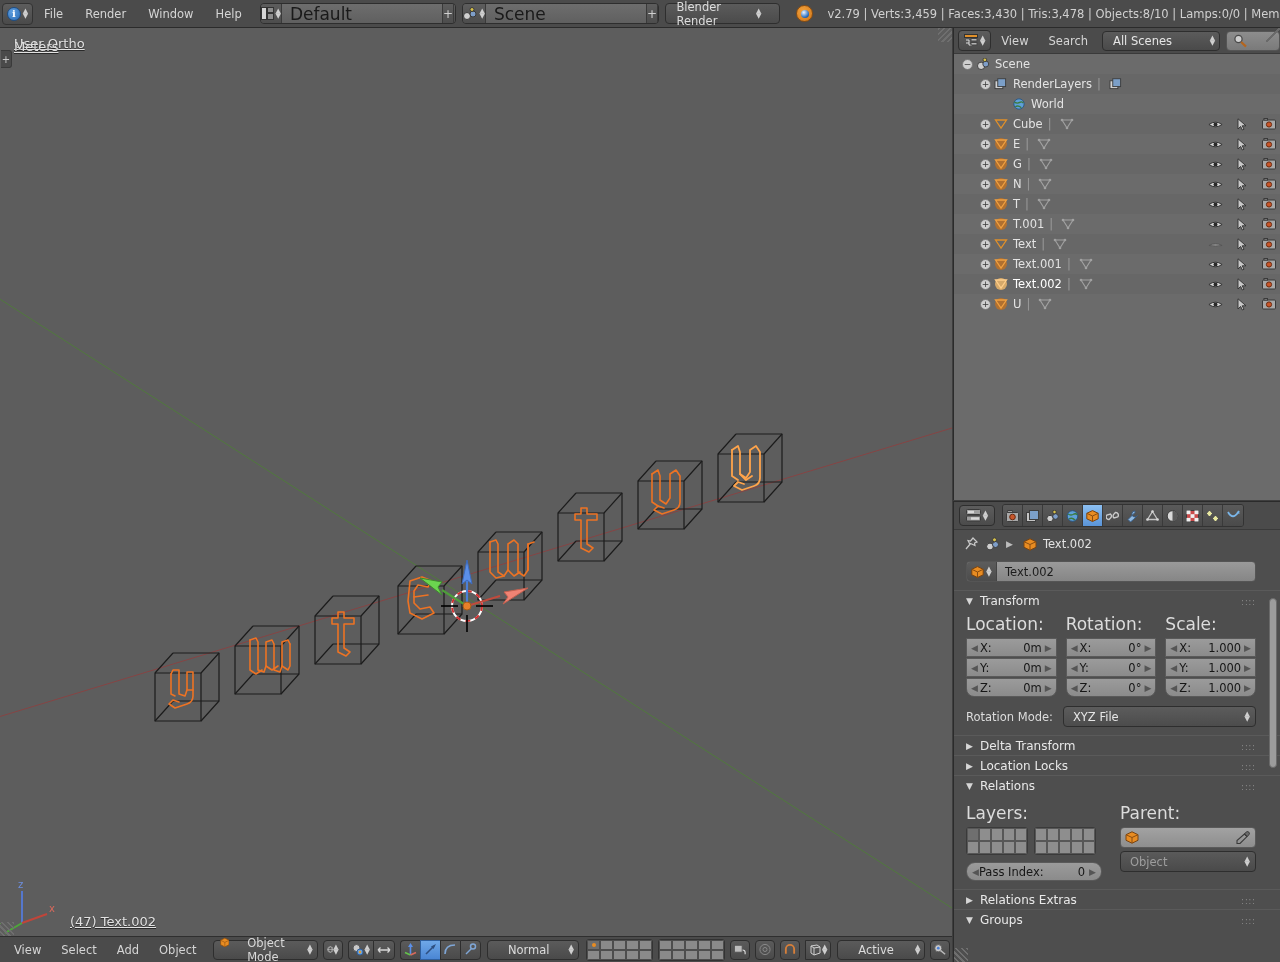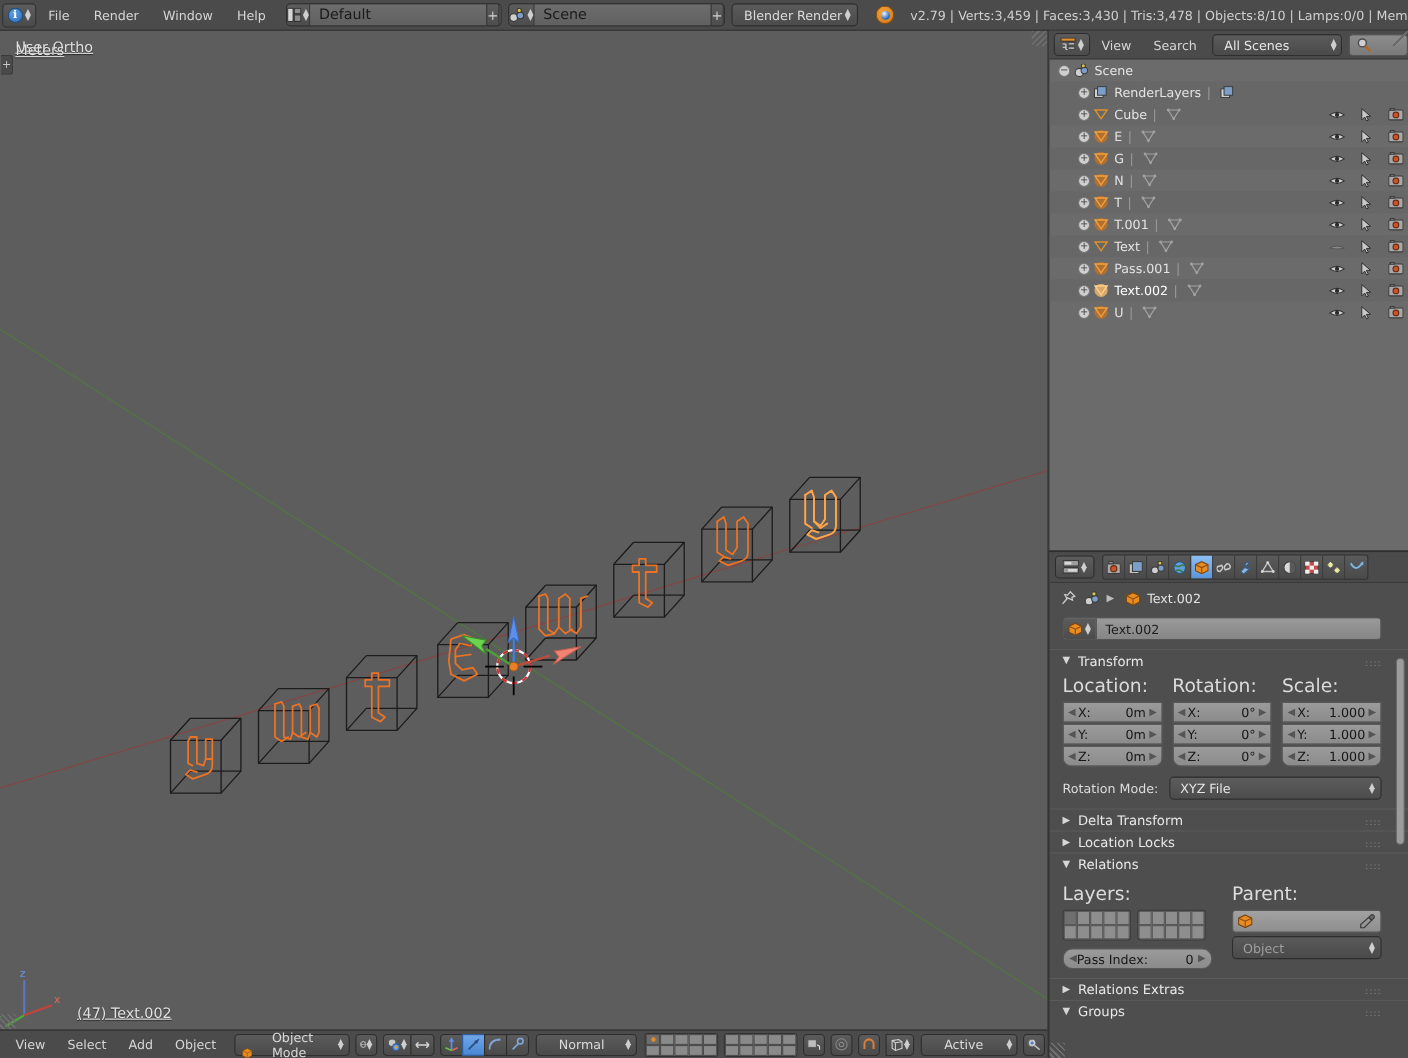--- a/index.html
+++ b/index.html
@@ -44,31 +44,31 @@
     display:flex; align-items:center; height:21px;
     border-radius:4px; overflow:hidden; border:1px solid #2e2e2e;
   }
   .sw-icon {
     width:28px; height:21px; background:linear-gradient(#5e5e5e,#4c4c4c);
     display:flex;align-items:center;justify-content:center; gap:2px;
     border-right:1px solid #3a3a3a;
   }
   .sw-field {
     min-width:160px; height:21px; background:linear-gradient(#6e6e6e,#5f5f5f);
-    display:flex;align-items:center; padding:0 8px; color:#1a1a1a; font-size:13px;
+    display:flex;align-items:center; padding:0 8px; color:#1a1a1a; font-size:17px;
   }
   .sw-btn {
     width:20px;height:21px;background:linear-gradient(#5e5e5e,#4c4c4c);
     display:flex;align-items:center;justify-content:center;
     color:#d0d0d0; font-size:12px; border-left:1px solid #3a3a3a;
   }
   .engine-sel {
     height:21px; min-width:115px; border-radius:4px;
     background:linear-gradient(#5b5b5b,#4b4b4b); border:1px solid #2e2e2e;
-    display:flex;align-items:center; padding:0 6px 0 10px; color:#dcdcdc;
+    display:flex;align-items:center; padding:0 18px 0 10px; color:#dcdcdc;
     justify-content:space-between;
   }
   .stat-text {
     margin-left:14px; color:#d0d0d0; font-size:11.5px; white-space:nowrap; overflow:hidden;
   }
   .bl-logo {
     width:17px;height:17px;border-radius:50%;
     background:radial-gradient(circle at 40% 35%, #f3a23c, #d0761a);
     border:1px solid #8a4d10; position:relative; flex:0 0 auto;
   }
@@ -498,21 +498,21 @@
     <div class="corner-grip" style="left:0; bottom:0; transform:rotate(90deg);"></div>
   </div>
 
   <div class="vpfooter">
     <div class="ft-menu">View</div>
     <div class="ft-menu">Select</div>
     <div class="ft-menu">Add</div>
     <div class="ft-menu">Object</div>
 
     <div class="mode-sel">
-      <span style="display:flex;align-items:flex-end;gap:18px;">
+      <span style="display:flex;align-items:flex-start;gap:18px;">
         <svg width="13" height="13" viewBox="0 0 13 13">
             <path d="M6.5,0.6 L12.2,3.5 L12.2,9.5 L6.5,12.4 L0.8,9.5 L0.8,3.5 Z" fill="#e88c22" stroke="#8a4d10"></path>
             <path d="M0.8,3.5 L6.5,6.3 L12.2,3.5 M6.5,6.3 L6.5,12.4" fill="none" stroke="#a05c14"></path>
           </svg>
         <span>Object Mode</span>
       </span>
       <span class="updown">
           <span>▲</span>
           <span>▼</span>
         </span>
@@ -721,20 +721,29 @@
             <rect x="0.5" y="3" width="8.5" height="8.5" fill="#d2d2d2" stroke="#3d3d3d"></rect>
             <rect x="3.5" y="0.8" width="8.5" height="8.5" fill="#7b9fc8" stroke="#3d3d3d"></rect>
           </svg>
           <span class="ol-name">RenderLayers</span>
           <span class="ol-sep">|</span>
           <svg class="tri-icon" viewBox="0 0 14 13">
             <rect x="0.5" y="3" width="8.5" height="8.5" fill="#d2d2d2" stroke="#3d3d3d"></rect>
             <rect x="3.5" y="0.8" width="8.5" height="8.5" fill="#7b9fc8" stroke="#3d3d3d"></rect>
           </svg>
         </div>
+        <div class="ol-row">
+          <span class="ol-indent" style="width:36px"></span>
+          <span style="width:11px;display:inline-block;"></span>
+          <svg class="tri-icon" viewBox="0 0 14 13">
+            <circle cx="7" cy="6.5" r="5.6" fill="#5fa0d8" stroke="#2a5580"></circle>
+            <path d="M2,4.5 q3,2 6.5,0 q2,-1 3.2,1 M3,9.5 q3,-2 6.5,1" fill="none" stroke="#3d7a3d" stroke-width="1.4"></path>
+          </svg>
+          <span class="ol-name">World</span>
+        </div>
         <div class="ol-row alt">
           <span class="ol-indent" style="width:18px"></span>
           <span class="ol-exp">+</span>
           <svg class="tri-icon" viewBox="0 0 14 12">
             <path d="M1.5,2 L12.5,2 L7,10 Z" fill="none" stroke="#e0902a" stroke-width="1.3"></path>
           </svg>
           <span class="ol-name">Cube</span>
           <span class="ol-sep">|</span>
           <svg class="tri-icon" style="opacity:.55" viewBox="0 0 14 12">
             <path d="M2,2 L12,2 L7,10 Z" fill="none" stroke="#cfcfcf" stroke-width="1.1"></path>
@@ -935,21 +944,21 @@
             </svg>
           </span>
         </div>
         <div class="ol-row">
           <span class="ol-indent" style="width:18px"></span>
           <span class="ol-exp">+</span>
           <svg class="tri-icon" viewBox="0 0 14 12">
             <circle cx="7" cy="6" r="6" fill="#b07030"></circle>
             <path d="M1.5,2 L12.5,2 L7,10 Z" fill="none" stroke="#f0a040" stroke-width="1.3"></path>
           </svg>
-          <span class="ol-name">Pass.001</span>
+          <span class="ol-name">Text.001</span>
           <span class="ol-sep">|</span>
           <svg class="tri-icon" style="opacity:.55" viewBox="0 0 14 12">
             <path d="M2,2 L12,2 L7,10 Z" fill="none" stroke="#cfcfcf" stroke-width="1.1"></path>
             <circle cx="2" cy="2" r="1.3" fill="#cfcfcf"></circle>
             <circle cx="12" cy="2" r="1.3" fill="#cfcfcf"></circle>
             <circle cx="7" cy="10" r="1.3" fill="#cfcfcf"></circle>
           </svg>
           <span class="ol-right">
             <svg class="eye" viewBox="0 0 16 11">
               <path d="M1,5.5 q7,-5 14,0 q-7,5 -14,0 Z" fill="#d6d6d6" stroke="#2f2f2f"></path>

